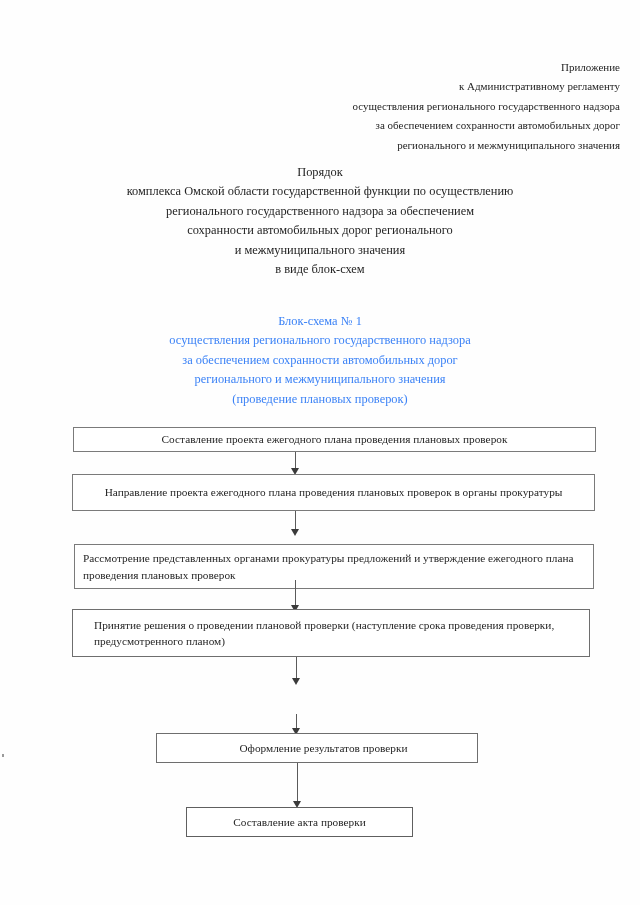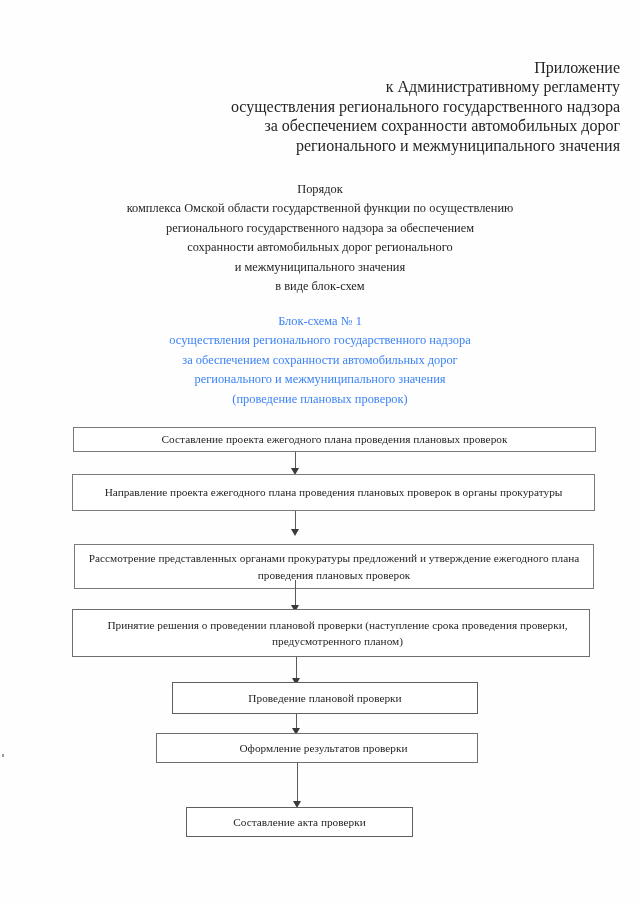--- a/index.html
+++ b/index.html
@@ -22,28 +22,28 @@
     background: #fefefe;
   }
 
   
   .appendix-block {
     position: absolute;
     top: 58px;
     left: 120px;
     width: 500px;
     text-align: right;
-    font-size: 16px;
+    font-size: 11px;
     line-height: 19.4px;
     color: #242424;
   }
 
   .order-block {
     position: absolute;
-    top: 180px;
+    top: 163px;
     left: 40px;
     width: 560px;
     text-align: center;
     font-size: 12.4px;
     line-height: 19.4px;
     color: #242424;
   }
 
   .scheme-block {
     position: absolute;
@@ -69,21 +69,21 @@
   }
 
   .node {
     position: absolute;
     box-sizing: border-box;
     border: 1px solid #5f5f5f;
     background: #ffffff;
     display: flex;
     align-items: center;
     justify-content: center;
-    text-align: center;
+    text-align: left;
     font-size: 11.3px;
     line-height: 16.4px;
     color: #262626;
     padding: 2px 8px;
   }
   .node span { display: block; }
 
   
   .node.soft { border-color: #6e6e6e; padding-left: 21px; }
   .node.softer { border-color: #7a7a7a; }
@@ -162,23 +162,20 @@
     <div class="connector" style="left:295px; top:580px; height:28px;"></div>
     <div class="arrowhead" style="left:291px; top:605px;"></div>
 
     <div class="node soft" style="left:72px; top:609px; width:518px; height:48px;">
       <span>Принятие решения о проведении плановой проверки (наступление срока проведения проверки, предусмотренного планом)</span>
     </div>
 
     <div class="connector" style="left:296px; top:657px; height:24px;"></div>
     <div class="arrowhead" style="left:292px; top:678px;"></div>
 
-    <div class="node" style="left:172px; top:682px; width:306px; height:32px;">
-      <span>Проведение плановой проверки</span>
-    </div>
 
     <div class="connector" style="left:296px; top:714px; height:16px;"></div>
     <div class="arrowhead" style="left:292px; top:728px;"></div>
 
     <div class="node soft" style="left:156px; top:733px; width:322px; height:30px;">
       <span>Оформление результатов проверки</span>
     </div>
 
     <div class="connector" style="left:297px; top:763px; height:42px;"></div>
     <div class="arrowhead" style="left:293px; top:801px;"></div>

